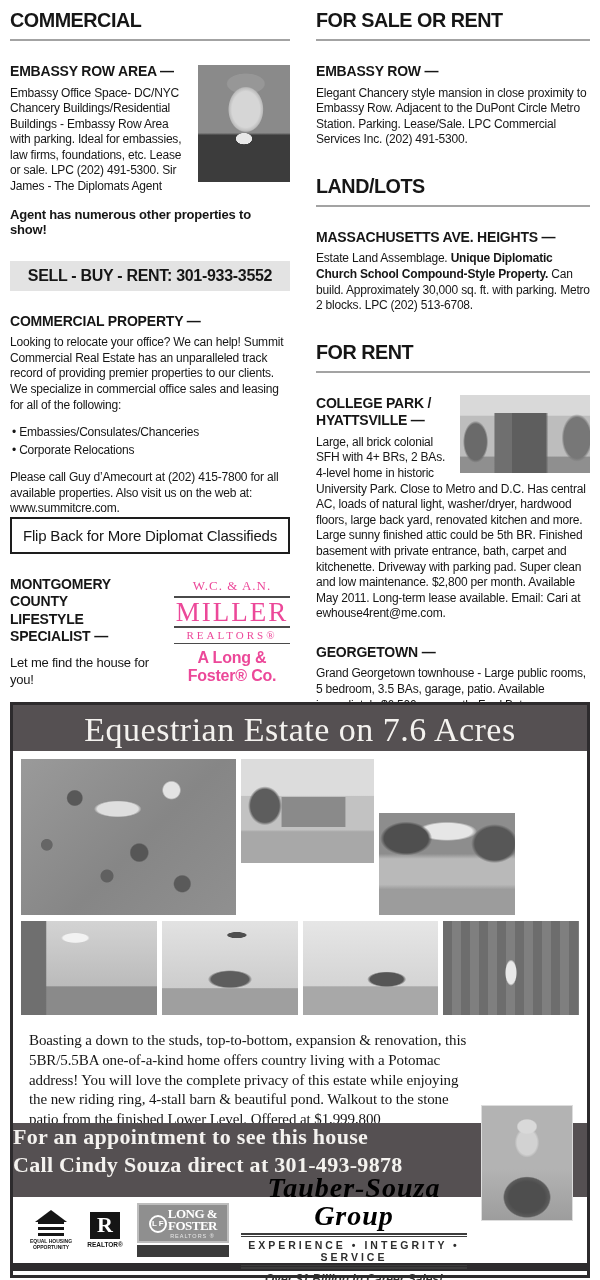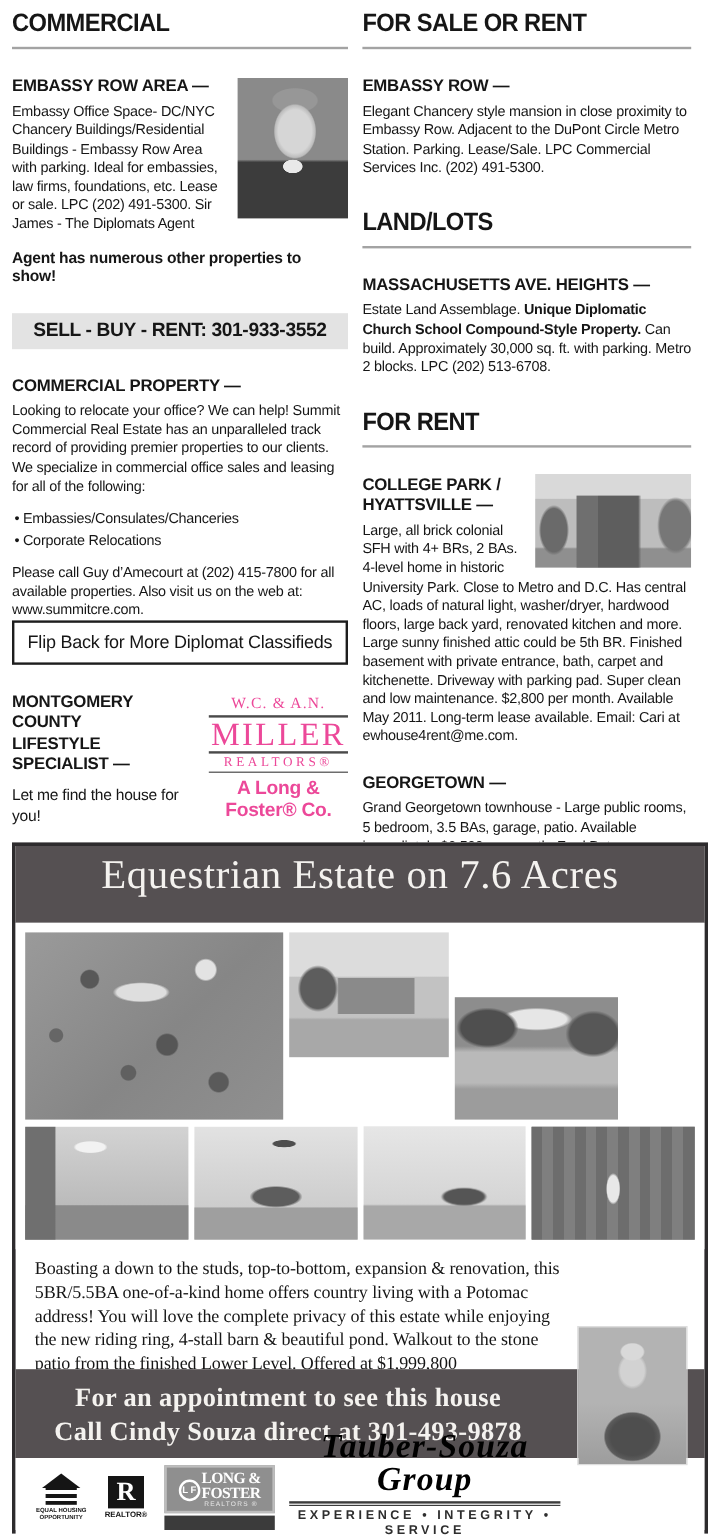--- a/index.html
+++ b/index.html
@@ -1,21 +1,21 @@
 <!DOCTYPE html>
 <html><head>
 <meta charset="utf-8">
 <style>
   * { margin:0; padding:0; box-sizing:border-box; }
   html,body { width:600px; height:1280px; overflow:hidden; background:#ffffff;
     font-family:"Liberation Sans", sans-serif; color:#161616; }
   #page { width:600px; height:1280px; position:relative; padding:8px 10px 0 10px; }
 
   
-  .columns { display:flex; gap:12px; height:694px; overflow:hidden; }
+  .columns { display:flex; gap:26px; height:694px; overflow:hidden; }
   .col-left  { width:280px; flex:none; }
   .col-right { width:274px; flex:none; }
 
   .sec-head { font-size:21px; font-weight:bold; letter-spacing:-0.5px;
     transform:scaleX(0.94); transform-origin:left; white-space:nowrap; }
   .sec-rule { height:2px; background:#a3a3a3; margin-top:7px; }
 
   .ad-title { font-size:14px; font-weight:bold; letter-spacing:-0.2px; line-height:1.25; }
   .ad-body  { font-size:12px; line-height:1.3; letter-spacing:-0.2px; margin-top:5px; }
   .ad-block { margin-top:22px; overflow:hidden; } 
@@ -50,21 +50,21 @@
   .college-photo { float:right; width:130px; height:78px; margin:0 0 5px 8px;
     background:
       radial-gradient(ellipse 18px 30px at 12% 60%, #6a6a6a 0 60%, transparent 70%),
       radial-gradient(ellipse 22px 34px at 90% 55%, #777777 0 60%, transparent 70%),
       linear-gradient(90deg, transparent 0 26%, #6f6f6f 27% 40%, #5e5e5e 40% 66%, transparent 68%) 0 18px/100% 60px no-repeat,
       linear-gradient(180deg, #d9d9d9 0 26%, #bdbdbd 27% 78%, #8f8f8f 80% 100%);
   }
 
   
   .eq-ad { position:relative; margin-top:0; border:3px solid #2d2b2d; height:576px; background:#fff; }
-  .eq-banner { height:64px; background:#555052; color:#f4f2ef;
+  .eq-banner { height:46px; background:#555052; color:#f4f2ef;
     font-family:"Liberation Serif", serif; font-size:34px; text-align:center; line-height:50px;
     letter-spacing:0.5px; }
   .eq-photos { padding:8px; background:#fff; }
   .eq-row1 { display:flex; gap:5px; align-items:flex-start; height:156px; }
   .p-aerial { width:215px; height:156px;
     background:
       radial-gradient(circle 16px at 70% 20%, #e3e3e3 0 50%, transparent 60%),
       radial-gradient(ellipse 34px 12px at 45% 32%, #dedede 0 60%, transparent 70%),
       radial-gradient(circle 12px at 25% 25%, #585858 0 60%, transparent 70%),
       radial-gradient(circle 14px at 55% 60%, #565656 0 60%, transparent 70%),
@@ -99,22 +99,22 @@
       radial-gradient(ellipse 30px 12px at 62% 62%, #555555 0 55%, transparent 65%),
       linear-gradient(0deg, #a8a8a8 0 30%, transparent 31%),
       linear-gradient(180deg, #e6e6e6, #cccccc); }
   .p-barn { background:
       radial-gradient(ellipse 10px 22px at 50% 55%, #e8e8e8 0 50%, transparent 60%),
       repeating-linear-gradient(90deg, #6d6d6d 0 9px, #7f7f7f 9px 18px),
       linear-gradient(180deg, #4c4c4c, #6a6a6a); }
 
   .eq-desc { font-family:"Liberation Serif", serif; font-size:15px; line-height:1.32;
     padding:8px 14px 0 16px; max-width:470px; height:100px; overflow:hidden; letter-spacing:-0.1px; }
-  .eq-band { height:74px; background:#555052; color:#f4f2ef; text-align:center;
-    font-family:"Liberation Serif", serif; font-weight:bold; padding-top:10px; padding-right:120px; }
+  .eq-band { height:74px; background:#555052; color:#f4f2ef; text-align:left;
+    font-family:"Liberation Serif", serif; font-weight:bold; padding-right:120px; }
   .eq-band div { font-size:22px; line-height:1.25; letter-spacing:0.3px; }
   .agent-photo { position:absolute; right:14px; top:400px; width:92px; height:116px;
     border:1px solid #dddddd;
     background:
       radial-gradient(ellipse 15px 11px at 50% 18%, #d9d9d9 0 60%, transparent 70%),
       radial-gradient(ellipse 17px 21px at 50% 32%, #d2d2d2 0 58%, #bdbdbd 68%, transparent 72%),
       radial-gradient(ellipse 30px 26px at 50% 80%, #4e4e4e 0 60%, #5c5c5c 75%, transparent 80%),
       linear-gradient(180deg, #b3b3b3 0 55%, #9d9d9d 100%); }
 
   .eq-strip { height:66px; background:#ffffff; display:flex; align-items:center;

